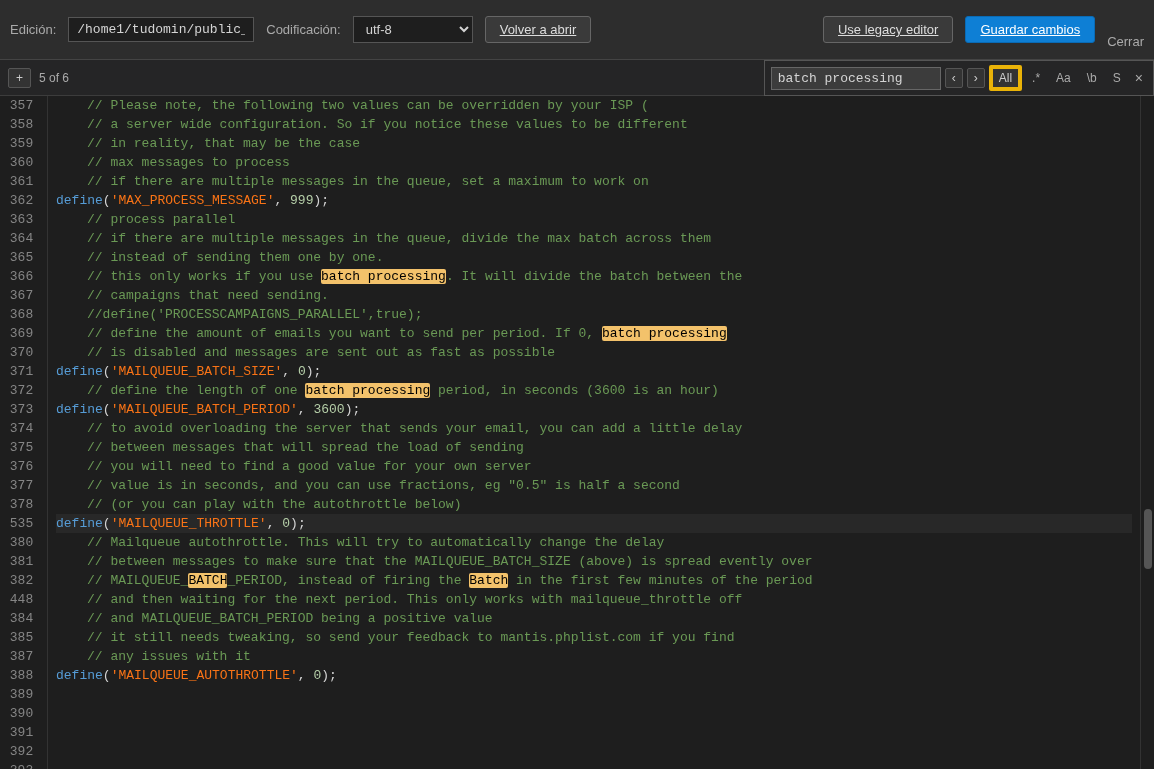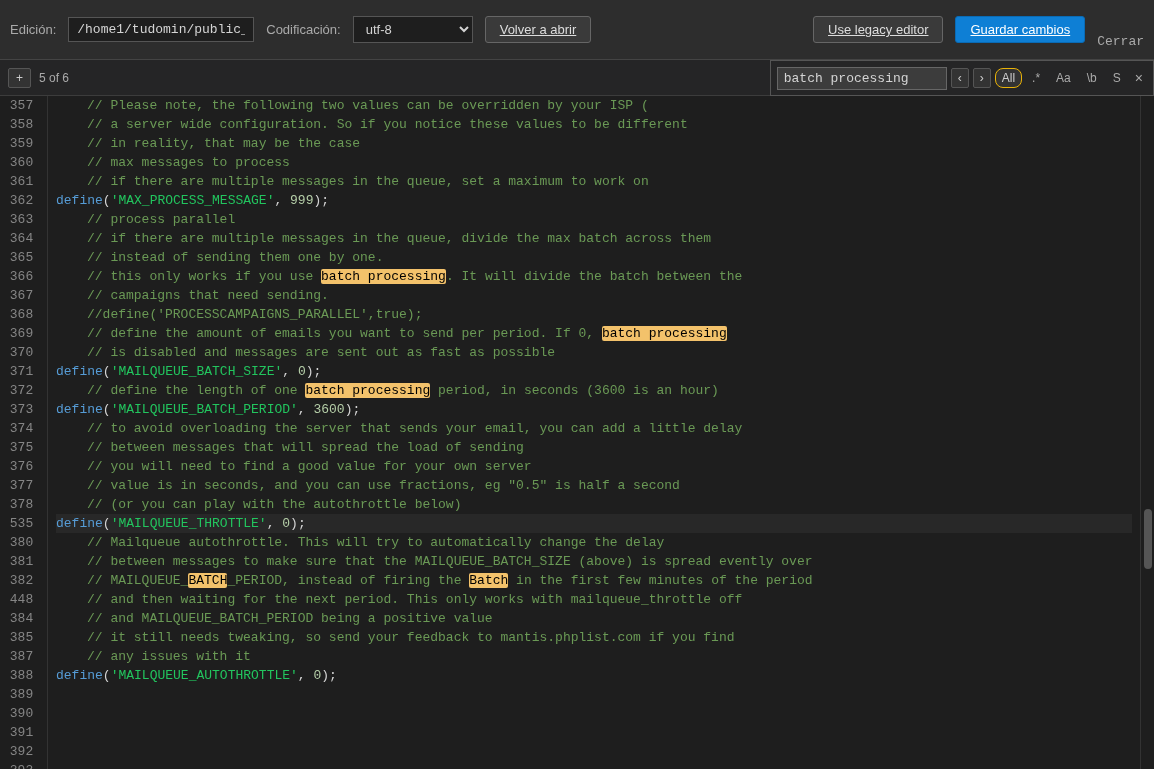--- a/index.html
+++ b/index.html
@@ -64,21 +64,21 @@
     .btn-primary {
       background: #0e7fd5;
       color: #fff;
       border-color: #0a6bb5;
     }
     .btn-close {
       background: transparent;
       color: #aaa;
       border: none;
       font-size: 13px;
-      font-family: Liberation Mono, monospace;
+      font-family: Liberation Sans, sans-serif;
       cursor: pointer;
       margin-left: auto;
       margin-top: 24px;
     }
     .toolbar-spacer { flex: 1; }
 
     
     .find-bar {
       background: #252526;
       border-bottom: 1px solid #3c3c3c;
@@ -145,26 +145,26 @@
       background: #333;
       border: 1px solid #555;
       color: #ccc;
       padding: 2px 6px;
       font-size: 12px;
       cursor: pointer;
       border-radius: 2px;
     }
     .search-all-btn {
       background: #333;
-      border: 1px solid #eab308;
+      border: 4px solid #eab308;
       color: #ccc;
       padding: 2px 6px;
       font-size: 12px;
       cursor: pointer;
-      border-radius: 8px;
+      border-radius: 2px;
     }
     .search-close-btn {
       background: transparent;
       border: none;
       color: #aaa;
       cursor: pointer;
       font-size: 14px;
       padding: 2px 4px;
     }
 
@@ -194,21 +194,21 @@
       font-size: 13px;
       white-space: pre;
       background: #1e1e1e;
     }
     .line {
       line-height: 19px;
       display: block;
     }
     .comment { color: #6a9955; margin-left: 31px; }
     .define-kw { color: #569cd6; }
-    .string-val { color: #22c55e; }
+    .string-val { color: #f97316; }
     .number-val { color: #b5cea8; }
     .highlight { background: #f3c26b; color: #000; border-radius: 2px; }
     .cursor-line { background: #282828; }
 
     
     .scrollbar-track {
       width: 14px;
       background: #1e1e1e;
       border-left: 1px solid #333;
       position: relative;

